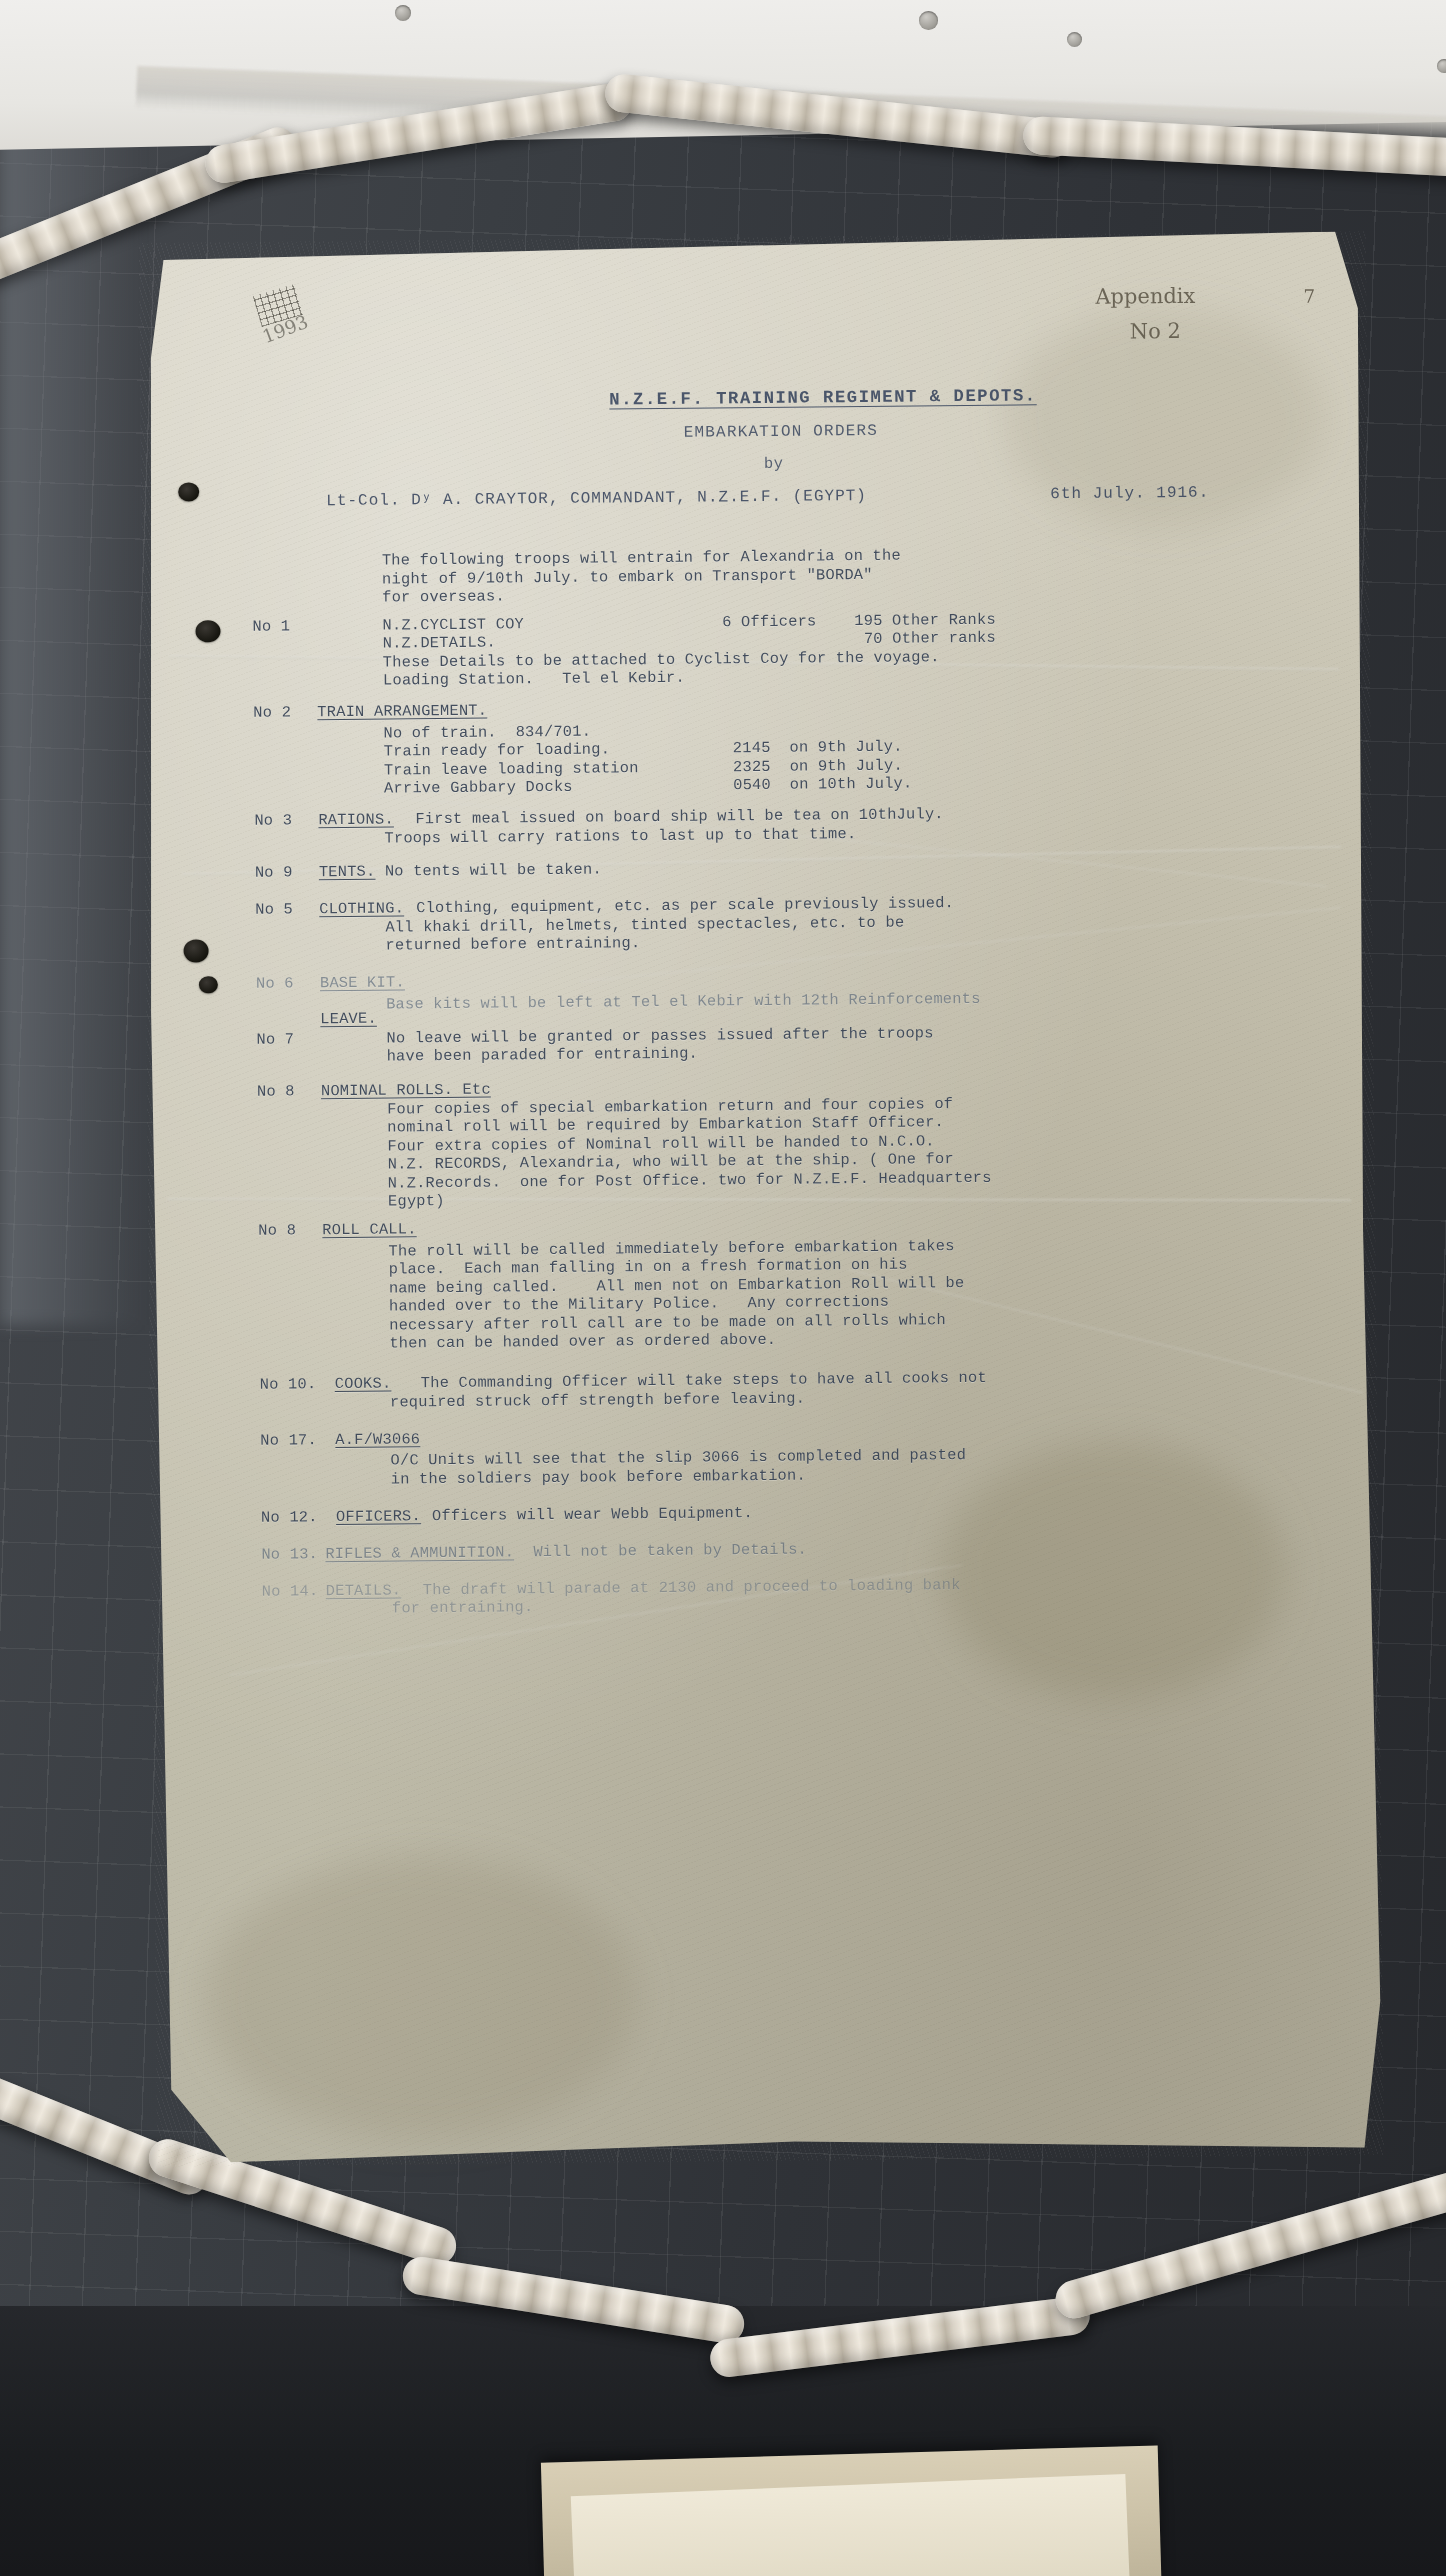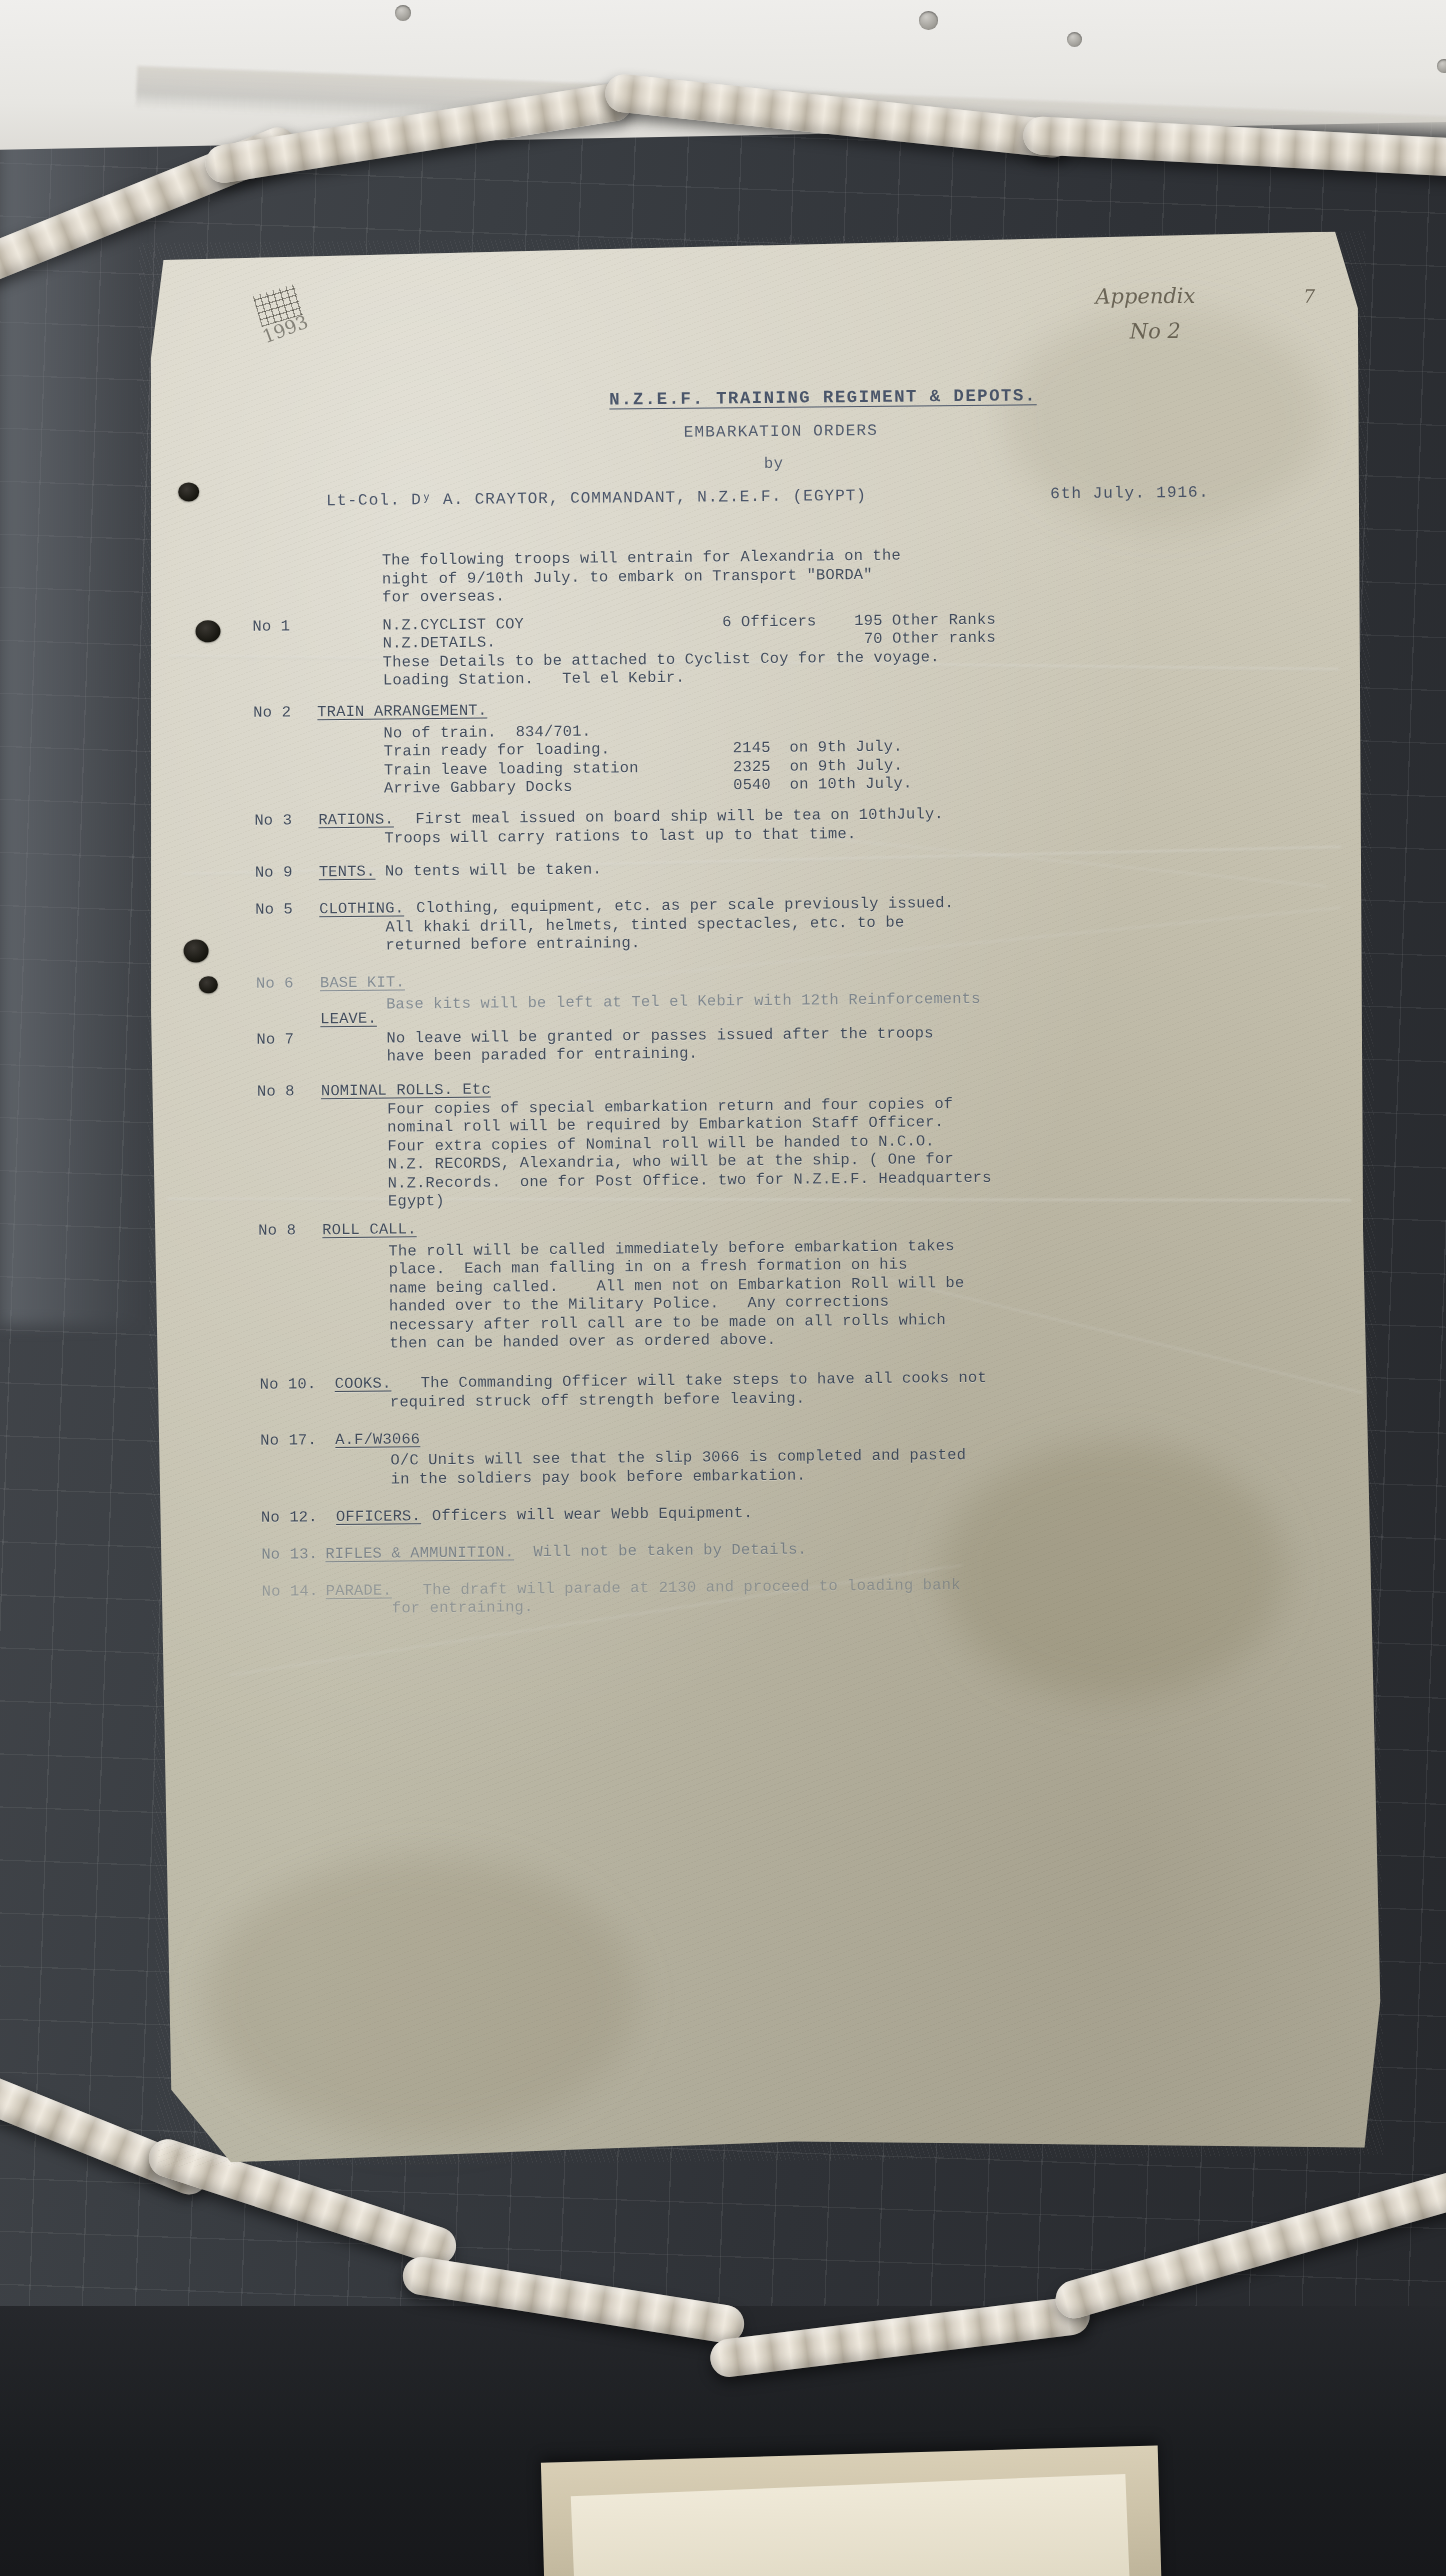--- a/index.html
+++ b/index.html
@@ -214,21 +214,20 @@
     letter-spacing: 1px;
     color: #33405a;
     white-space: pre;
     opacity: 0.85;
   }
 
   
   .hand {
     position: absolute;
     font-family: "DejaVu Serif", serif;
-    font-style: italic;
     color: #4a4335;
     opacity: 0.75;
     white-space: pre;
   }
   .stamp {
     position: absolute;
     font-family: "DejaVu Serif", serif;
     color: #3a3830;
     opacity: 0.55;
     transform: rotate(-20deg);
@@ -379,19 +378,19 @@
 
     <div class="ln" style="left:110px; top:1266px;">No 12.</div>
     <div class="ln u" style="left:185px; top:1266px;">OFFICERS.</div>
     <div class="ln" style="left:281px; top:1266px;">Officers will wear Webb Equipment.</div>
 
     <div class="ln faded" style="left:110px; top:1303px;">No 13.</div>
     <div class="ln u faded" style="left:174px; top:1303px;">RIFLES &amp; AMMUNITION.</div>
     <div class="ln faded" style="left:382px; top:1303px;">Will not be taken by Details.</div>
 
     <div class="ln faded2" style="left:110px; top:1340px;">No 14.</div>
-    <div class="ln u faded2" style="left:174px; top:1340px;">PARADE.</div>
+    <div class="ln u faded2" style="left:174px; top:1340px;">DETAILS.</div>
     <div class="ln faded2" style="left:271px; top:1340px;">The draft will parade at 2130 and proceed to loading bank</div>
     <div class="ln faded2" style="left:240px; top:1358px;">for entraining.</div>
 
   </div>
 </div>
 
 
 </body></html>

